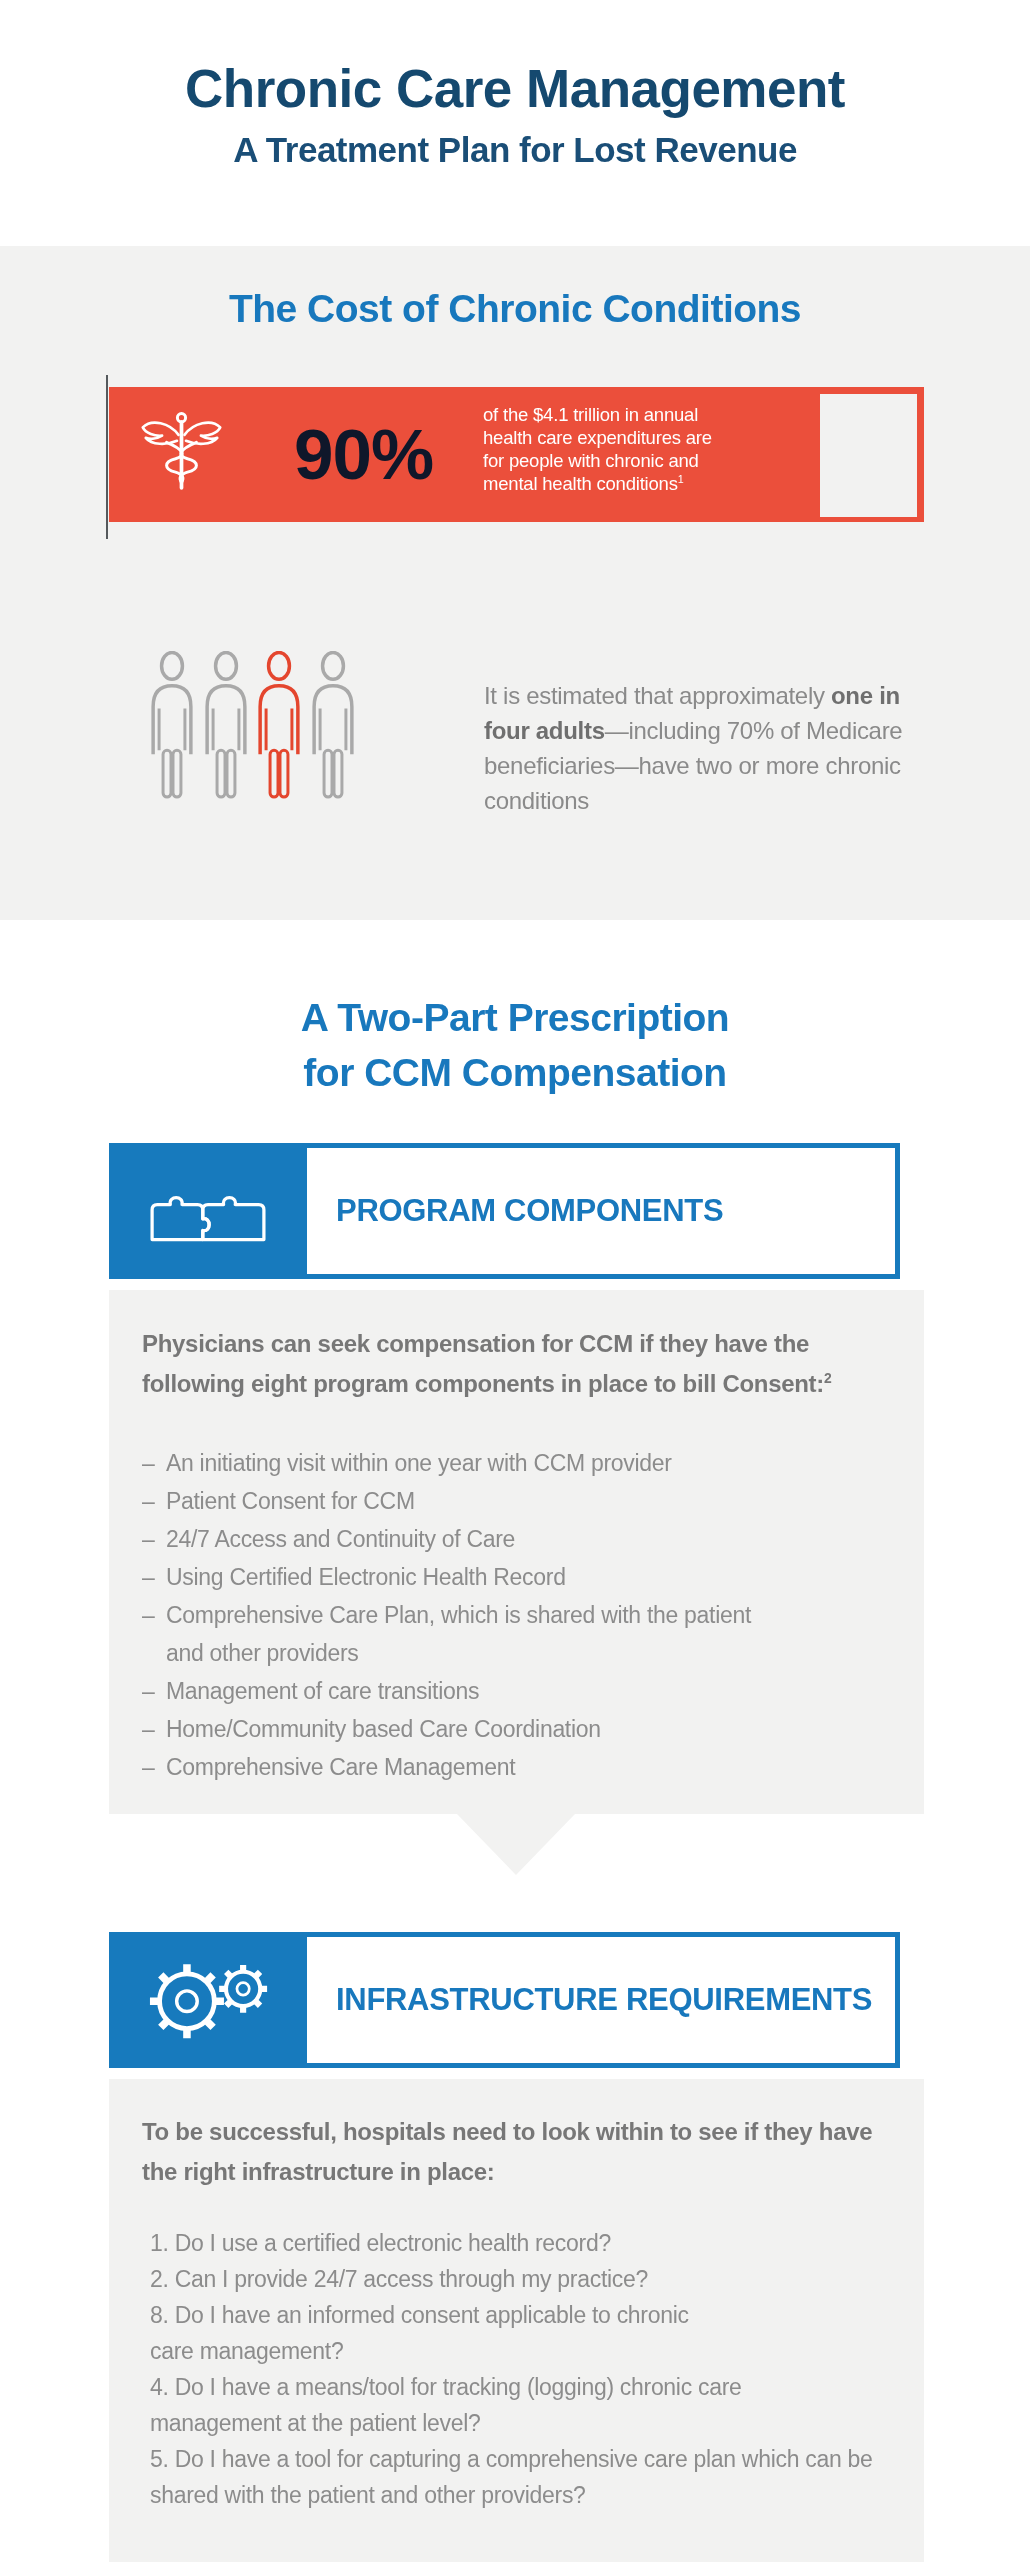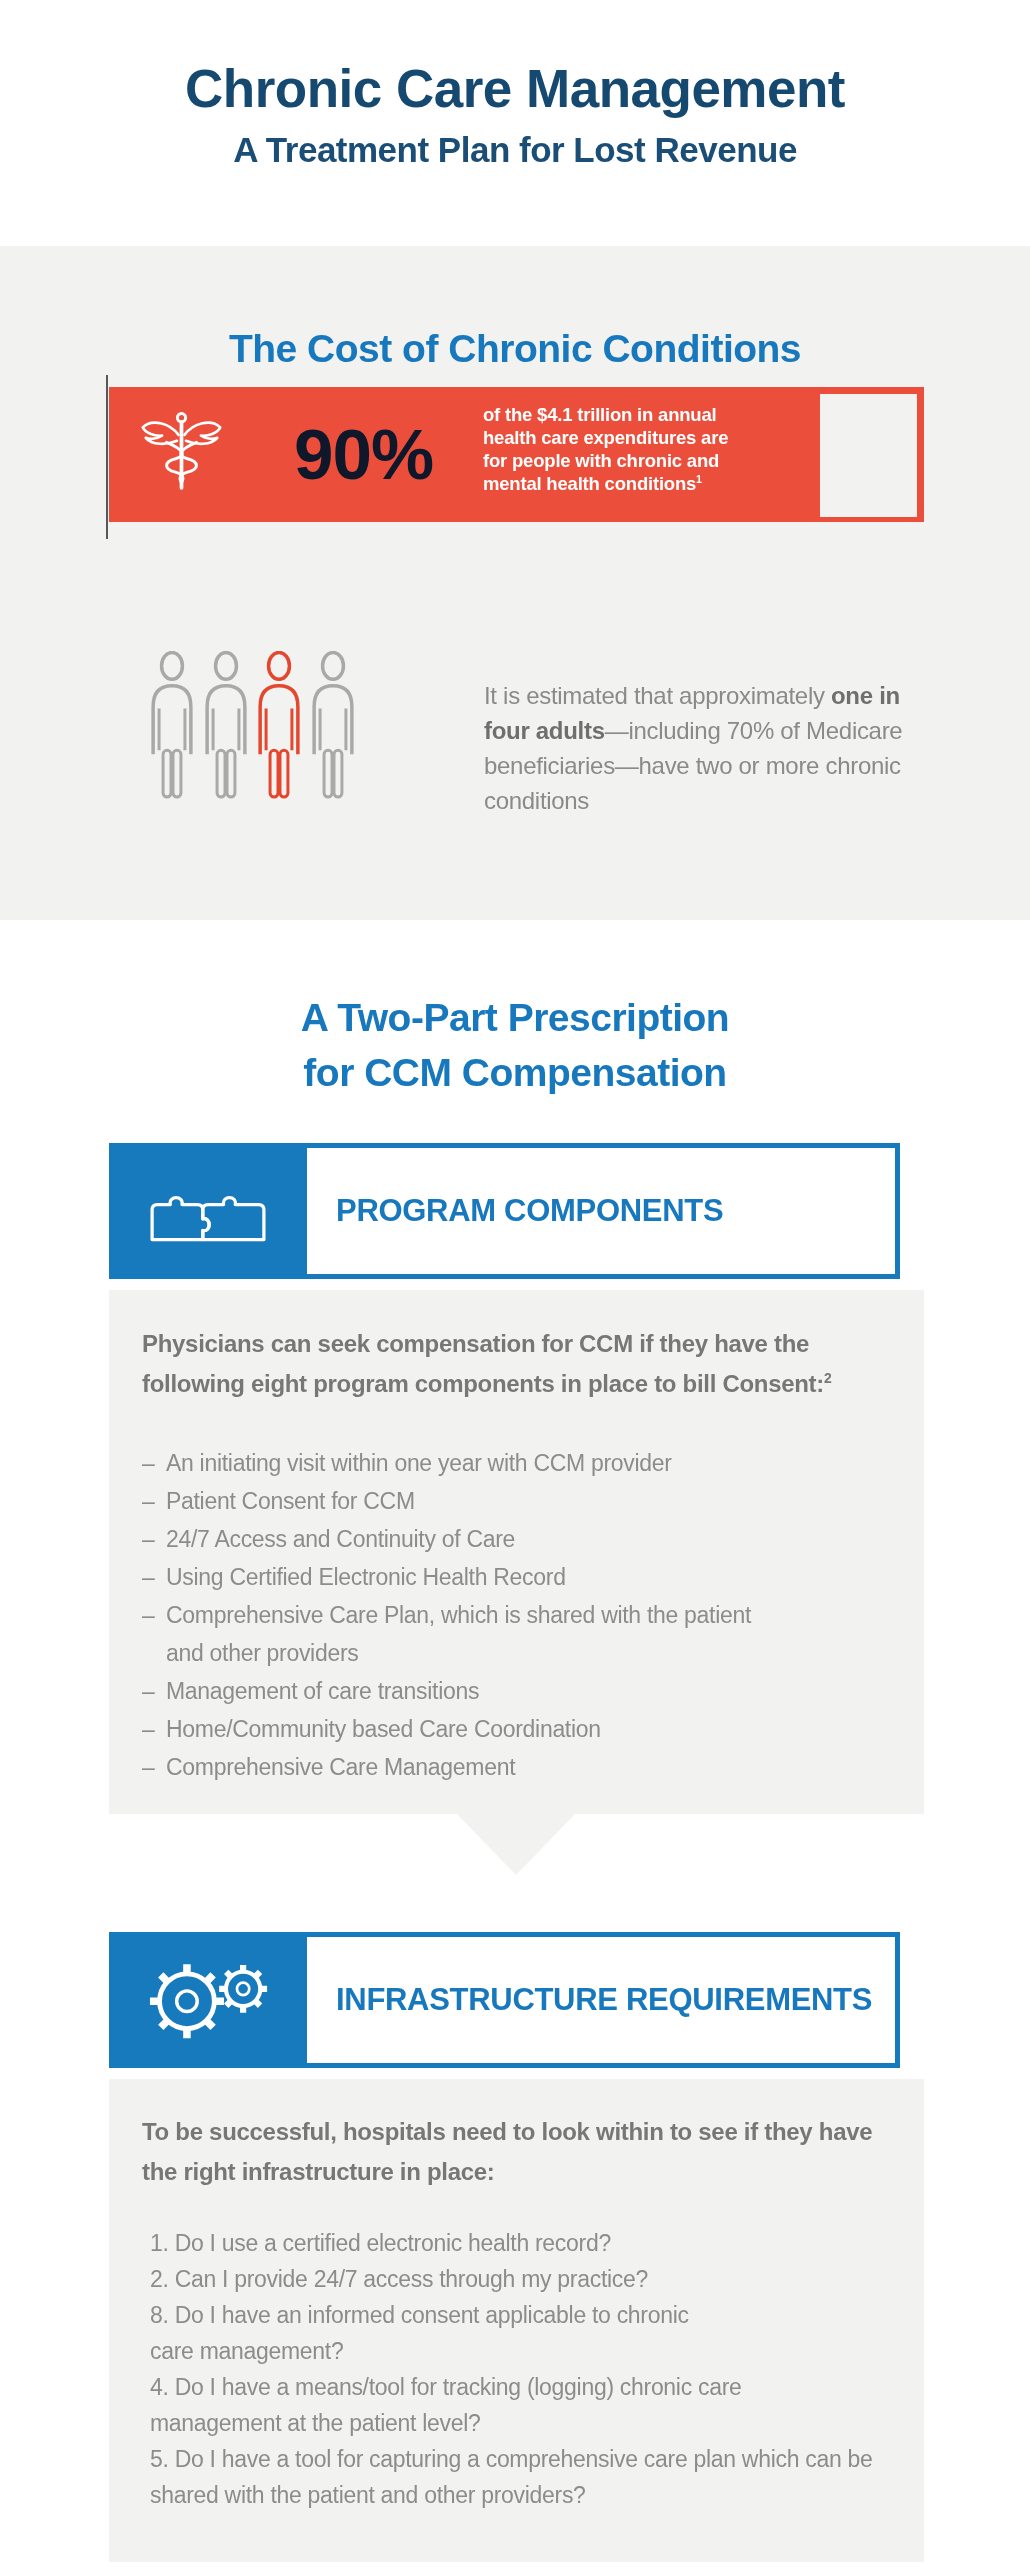--- a/index.html
+++ b/index.html
@@ -13,32 +13,32 @@
     font-size:53px;font-weight:bold;color:#15496F;letter-spacing:-0.5px;
   }
   .main-subtitle{
     position:absolute;top:130px;left:0;width:100%;text-align:center;
     font-size:35px;font-weight:bold;color:#1A4E77;letter-spacing:-0.5px;
   }
   
   .band{position:absolute;top:246px;left:0;width:1030px;height:674px;background:#F2F2F1;}
   .cost-heading{
     position:absolute;top:41px;left:0;width:100%;text-align:center;
-    font-size:39px;font-weight:bold;color:#1878BD;letter-spacing:-0.5px;margin-top:40px;
+    font-size:39px;font-weight:bold;color:#1878BD;letter-spacing:-0.5px;
   }
   .vline{position:absolute;left:106px;top:129px;width:1.5px;height:164px;background:#55595C;}
   .banner{position:absolute;left:109px;top:141px;width:815px;height:135px;background:#EB4F3B;}
   .banner-icon{position:absolute;left:27px;top:24px;width:91px;height:82px;}
   .banner-stat{
     position:absolute;left:185px;top:15.5px;width:247px;height:103px;
     font-size:71px;font-weight:bold;color:#0f172a;line-height:103px;letter-spacing:-1px;
   }
   .banner-text{
     position:absolute;left:374px;top:15.5px;width:319px;
-    font-size:18.5px;font-weight:bold;color:#ffffff;line-height:23px;
+    font-size:18.5px;font-weight:normal;color:#ffffff;line-height:23px;
     white-space:pre-line;letter-spacing:-0.2px;
   }
   .banner-text sup, .intro sup{font-size:58%;vertical-align:super;line-height:0;}
   .banner-cutout{position:absolute;left:711px;top:6.7px;width:97px;height:123px;background:#F2F2F1;}
   .people{position:absolute;left:142px;top:405px;width:225px;height:150px;}
   .people svg{position:absolute;top:0;width:60px;height:150px;}
   .adults-text{
     position:absolute;left:484px;top:432px;width:453px;
     font-size:24px;color:#8A8A8A;line-height:35px;white-space:pre-line;
   }

